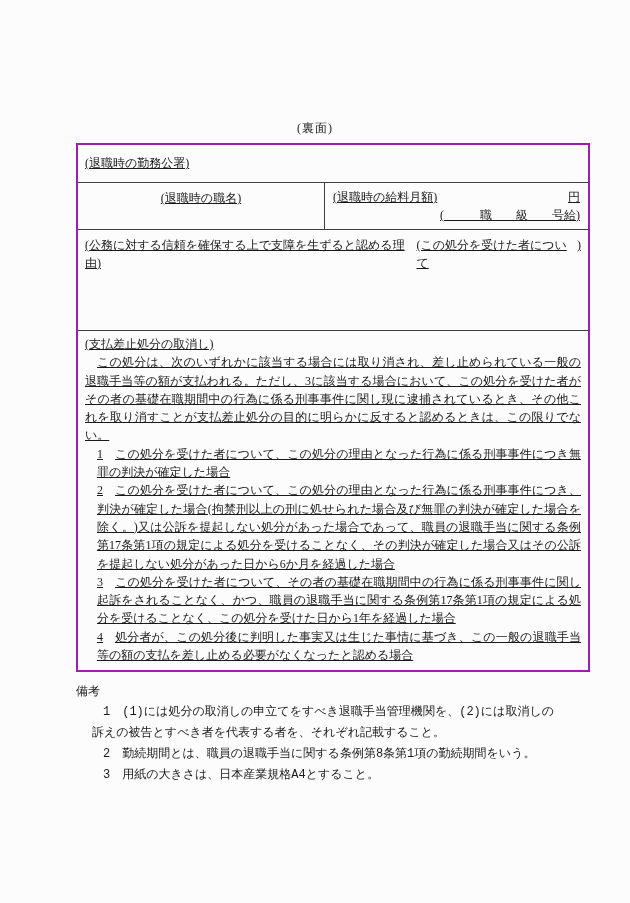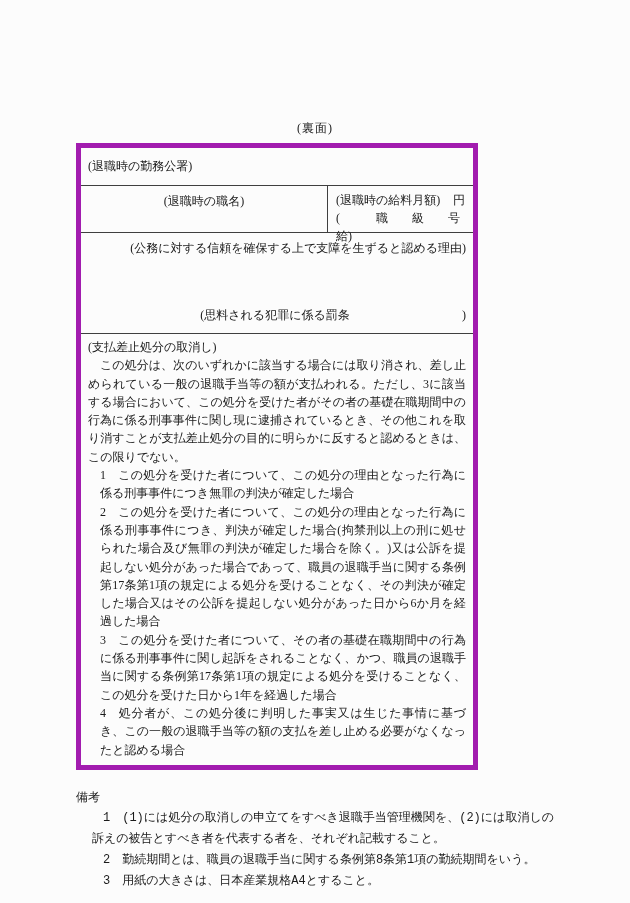--- a/index.html
+++ b/index.html
@@ -20,23 +20,24 @@
     margin: 0 auto;
   }
   .doc-title {
     padding-top: 119px;
     text-align: center;
     line-height: 18px;
     letter-spacing: 1px;
   }
   .form-table {
     margin-top: 6px;
-    border: 5px solid #a21caf;
+    border: 2px solid #a21caf;
     box-sizing: border-box;
-    width: 402px;
+    width: 514px;
+    text-decoration: underline;
   }
   .form-table .row {
     box-sizing: border-box;
   }
   .row + .row {
     border-top: 1px solid #3f3f3f;
   }
   .row-workplace {
     height: 37px;
     padding: 9px 7px 0 7px;
@@ -58,29 +59,29 @@
     flex: 1;
     border-left: 1px solid #3f3f3f;
     padding: 5px 8px 0 8px;
     line-height: 18px;
   }
   .salary-line1 {
     display: flex;
     justify-content: space-between;
   }
   .salary-line2 {
+    text-align: right;
   }
   .row-reason {
     height: 101px;
     padding: 6px 7px 9px 7px;
     line-height: 18px;
     display: flex;
-    flex-direction: column;
+    flex-direction: row;
     justify-content: space-between;
-    text-align: right;
   }
   .penal-row {
     display: flex;
   }
   .penal-label {
     margin: 0 auto;
   }
   .row-cancel {
     padding: 4px 7px 6px 7px;
     line-height: 18.3px;
@@ -90,21 +91,21 @@
     text-align: justify;
   }
   .citem {
     margin-left: 12px;
     text-align: justify;
   }
   .citem .num {
     margin-right: 12px;
   }
   .remarks {
-    margin-top: 17px;
+    margin-top: 9px;
     line-height: 21px;
   }
   .ritem {
     margin-left: 16px;
     text-indent: 11px;
     text-align: justify;
     font-family: Liberation Mono, monospace;
   }
   .ritem .num {
     margin-right: 12px;
@@ -132,21 +133,21 @@
           <span>(退職時の給料月額)</span>
           <span>円</span>
         </div>
         <div class="salary-line2">(　　　職　　級　　号給)</div>
       </div>
     </div>
 
     <div class="row row-reason">
       <div>(公務に対する信頼を確保する上で支障を生ずると認める理由)</div>
       <div class="penal-row">
-        <span class="penal-label">(思料される犯罪に係る罰条</span>
+        <span class="penal-label">(この処分を受けた者について</span>
         <span class="penal-close">)</span>
       </div>
     </div>
 
     <div class="row row-cancel">
       <div>(支払差止処分の取消し)</div>
       <div class="para">この処分は、次のいずれかに該当する場合には取り消され、差し止められている一般の退職手当等の額が支払われる。ただし、3に該当する場合において、この処分を受けた者がその者の基礎在職期間中の行為に係る刑事事件に関し現に逮捕されているとき、その他これを取り消すことが支払差止処分の目的に明らかに反すると認めるときは、この限りでない。</div>
 
       <div class="citem">
         <span class="num">1</span><span>この処分を受けた者について、この処分の理由となった行為に係る刑事事件につき無罪の判決が確定した場合</span>

